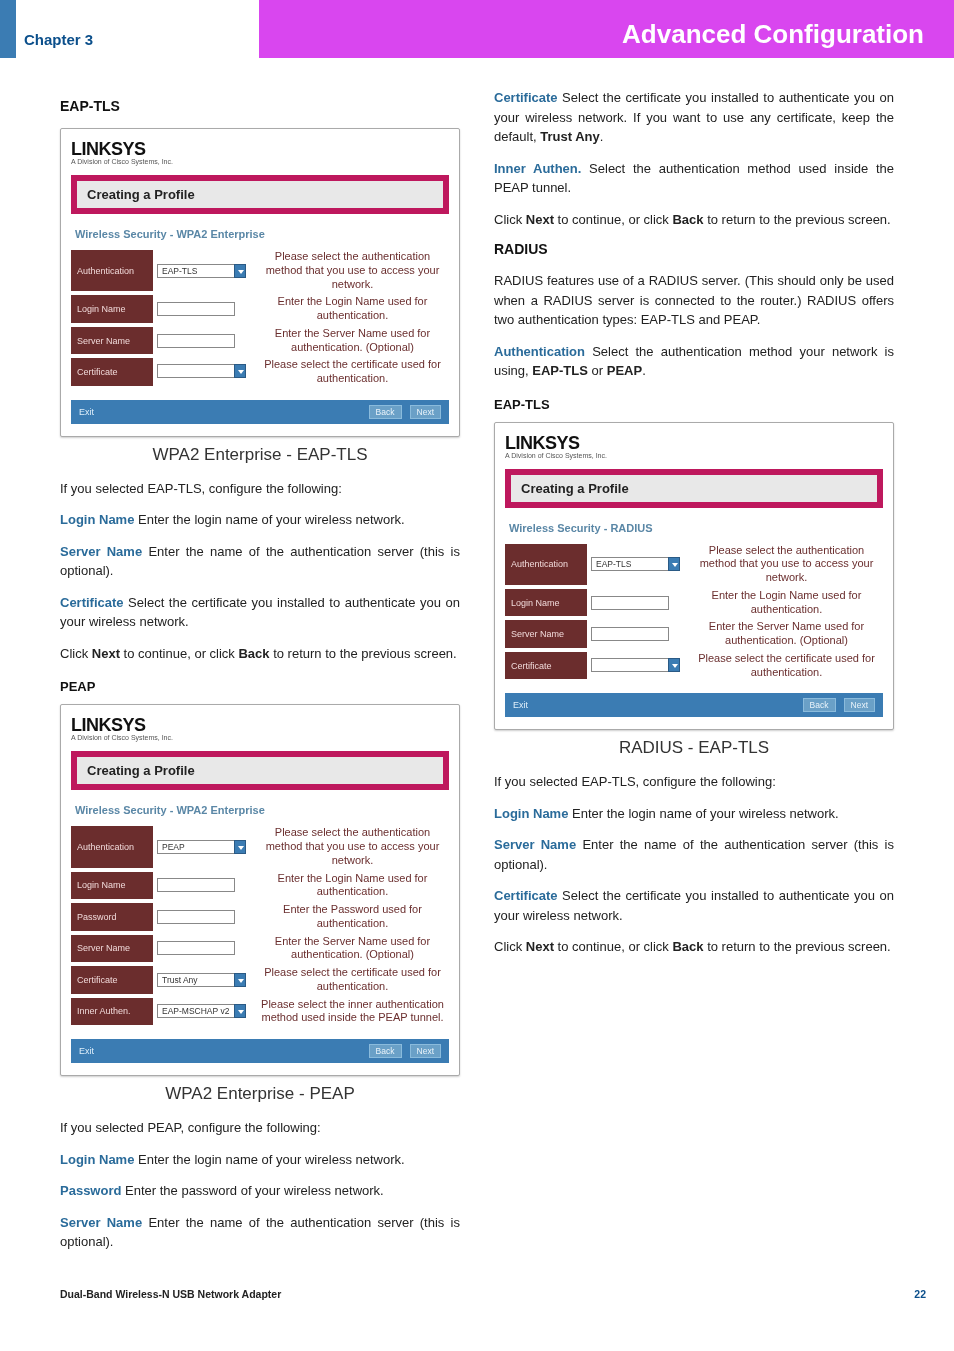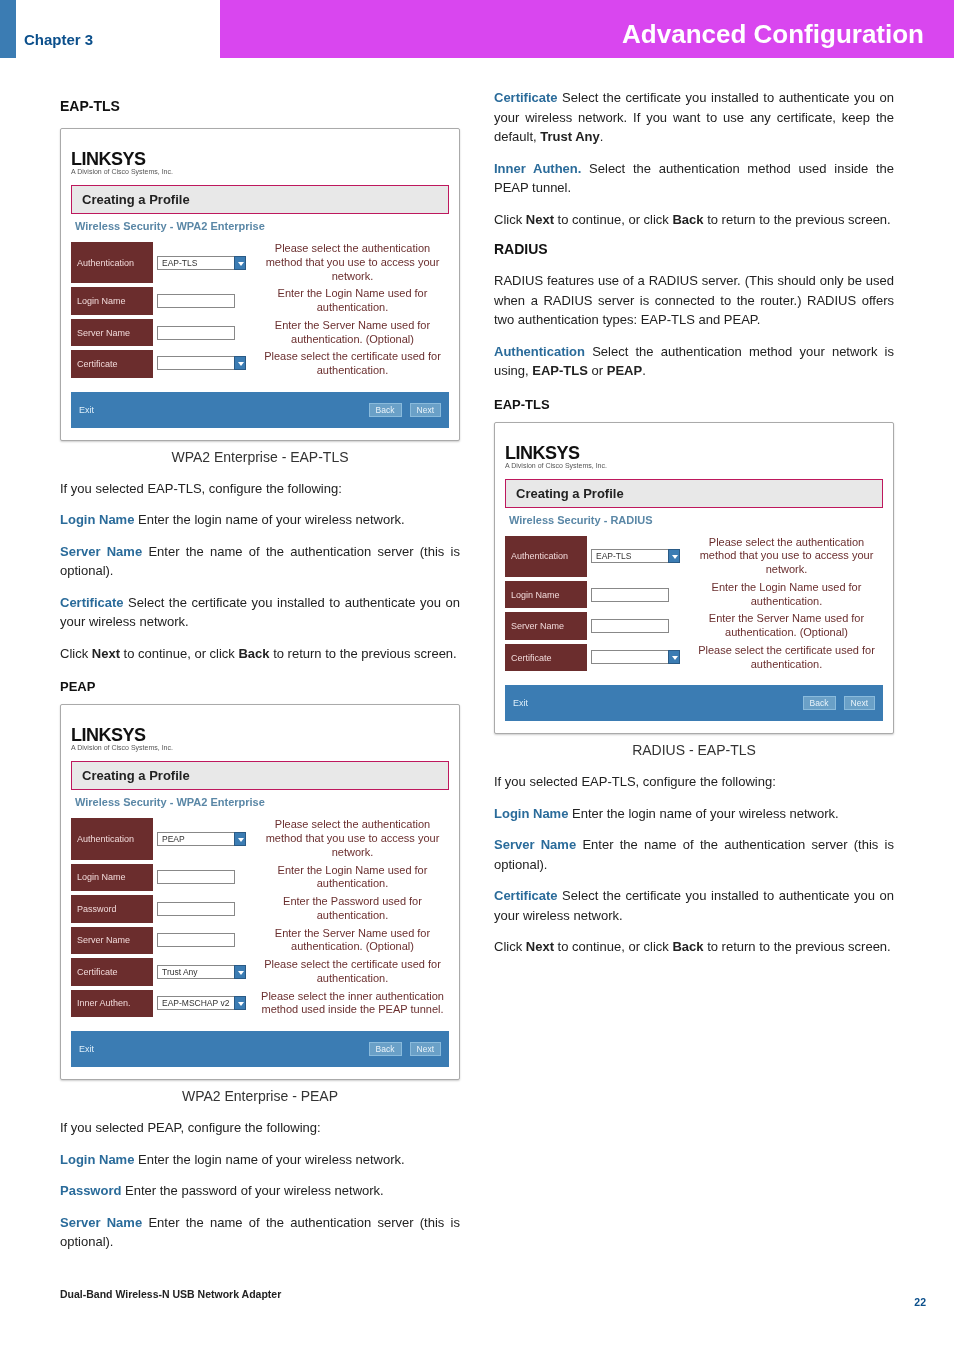--- a/index.html
+++ b/index.html
@@ -1,52 +1,52 @@
 <!DOCTYPE html>
 <html><head>
 <meta charset="utf-8">
 <style>
   * { margin: 0; padding: 0; box-sizing: border-box; }
   body { font-family: Arial, Helvetica, sans-serif; font-size: 13px; color: #222; background: #fff; width: 954px; margin: 0 auto; }
   .page { position: relative; padding: 0 0 20px 0; }
   .left-blue-bar { position: absolute; left: 0; top: 0; width: 16px; height: 58px; background: #3b7cb3; }
   .header-row { display: flex; align-items: stretch; height: 58px; margin: 0 0 30px 0; }
-  .header-left { width: 220px; display: flex; align-items: flex-end; padding: 0 0 10px 24px; color: #0b4f8b; font-weight: bold; font-size: 15px; }
+  .header-left { width: 259px; display: flex; align-items: flex-end; padding: 0 0 10px 24px; color: #0b4f8b; font-weight: bold; font-size: 15px; }
   .header-right { flex: 1; background: #d946ef; color: #fff; display: flex; align-items: flex-end; justify-content: flex-end; padding: 0 30px 8px 0; font-weight: bold; font-size: 26px; }
   .content { display: flex; gap: 34px; padding: 0 60px 0 60px; }
   .col { flex: 1; min-width: 0; }
   .section-heading { font-weight: bold; font-size: 14px; color: #111; margin: 10px 0 14px 0; }
   .subheading { font-weight: bold; font-size: 13px; color: #111; margin: 16px 0 10px 0; }
-  .caption { text-align: center; font-size: 14px; color: #333; margin: 8px 0 14px 0; }
+  .caption { text-align: center; font-size: 17px; color: #333; margin: 8px 0 14px 0; }
   p { margin: 0 0 12px 0; line-height: 1.5; text-align: justify; }
   .term { color: #2a6b9a; font-weight: bold; }
   
   
-  .shot { border: 1px solid #aaa; border-radius: 2px; background: #fff; margin: 8px 0 4px 0; padding: 20px 10px 12px 10px; font-size: 10px; box-shadow: 0 1px 2px rgba(0,0,0,0.2); }
+  .shot { border: 1px solid #aaa; border-radius: 2px; background: #fff; margin: 8px 0 4px 0; padding: 10px 10px 12px 10px; font-size: 10px; box-shadow: 0 1px 2px rgba(0,0,0,0.2); }
   .logo { font-weight: bold; font-family: Arial, sans-serif; letter-spacing: -0.5px; color: #111; font-size: 18px; }
   .logo-sub { font-size: 7px; color: #555; margin-top: -2px; }
-  .shot-title-box { background: #e8e8e8; border: 1px solid #be185d; padding: 6px 10px; margin: 10px 0 6px 0; font-weight: bold; font-size: 13px; color: #222; }
+  .shot-title-box { background: #e8e8e8; border: 6px solid #be185d; padding: 6px 10px; margin: 10px 0 14px 0; font-weight: bold; font-size: 13px; color: #222; }
   .shot-sec { color: #5a87a6; font-weight: bold; font-size: 11px; margin: 4px 0 6px 4px; }
   .shot-table { display: table; width: 100%; border-collapse: separate; border-spacing: 0 4px; }
   .srow { display: table-row; }
   .scell-label { display: table-cell; background: #6b2d2d; color: #f0d9d9; font-size: 9px; padding: 3px 6px; width: 82px; vertical-align: middle; }
   .scell-input { display: table-cell; width: 90px; vertical-align: middle; padding: 0 4px; }
   .scell-help { display: table-cell; font-size: 11px; color: #6a2e2e; vertical-align: middle; padding-left: 6px; line-height: 1.25; text-align: center; }
   .tiny-input { width: 78px; height: 14px; border: 1px solid #888; background: #fff; vertical-align: middle; display: inline-block; }
   .tiny-select { display: inline-flex; align-items: center; }
   .tiny-select .tiny-input { display: inline-flex; align-items: center; padding: 0 4px; font-size: 8.5px; color: #333; }
   .tiny-select .dd { width: 12px; height: 14px; background: #3b7cb3; display: inline-block; border: 1px solid #2a5a85; margin-left: -1px; position: relative; }
   .tiny-select .dd::after { content: ""; position: absolute; left: 3px; top: 5px; border-left: 3px solid transparent; border-right: 3px solid transparent; border-top: 4px solid #fff; }
-  .shot-footer { background: #3b7cb3; height: 36px; margin-top: 10px; display: flex; align-items: center; justify-content: space-between; padding: 0 8px; }
+  .shot-footer { background: #3b7cb3; height: 24px; margin-top: 10px; display: flex; align-items: center; justify-content: space-between; padding: 0 8px; }
   .shot-footer .lbtn { color: #dfeffa; font-size: 9px; }
   .shot-footer .rbtns { display: flex; gap: 8px; }
   .fbtn { background: #6aa0c7; color: #e9f3fa; font-size: 8.5px; padding: 0 6px; height: 14px; display: inline-flex; align-items: center; border: 1px solid #8abbdc; }
 
   .footer { display: flex; justify-content: space-between; padding: 24px 28px 10px 60px; font-size: 10.5px; font-weight: bold; }
-  .footer .pn { color: #0b4f8b; margin-top: 8px; }
+  .footer .pn { color: #0b4f8b; }
 </style>
 </head>
 <body>
 
 <div class="page">
   <div class="left-blue-bar"></div>
   <div class="header-row">
     <div class="header-left">Chapter 3</div>
     <div class="header-right">Advanced Configuration</div>
   </div>

